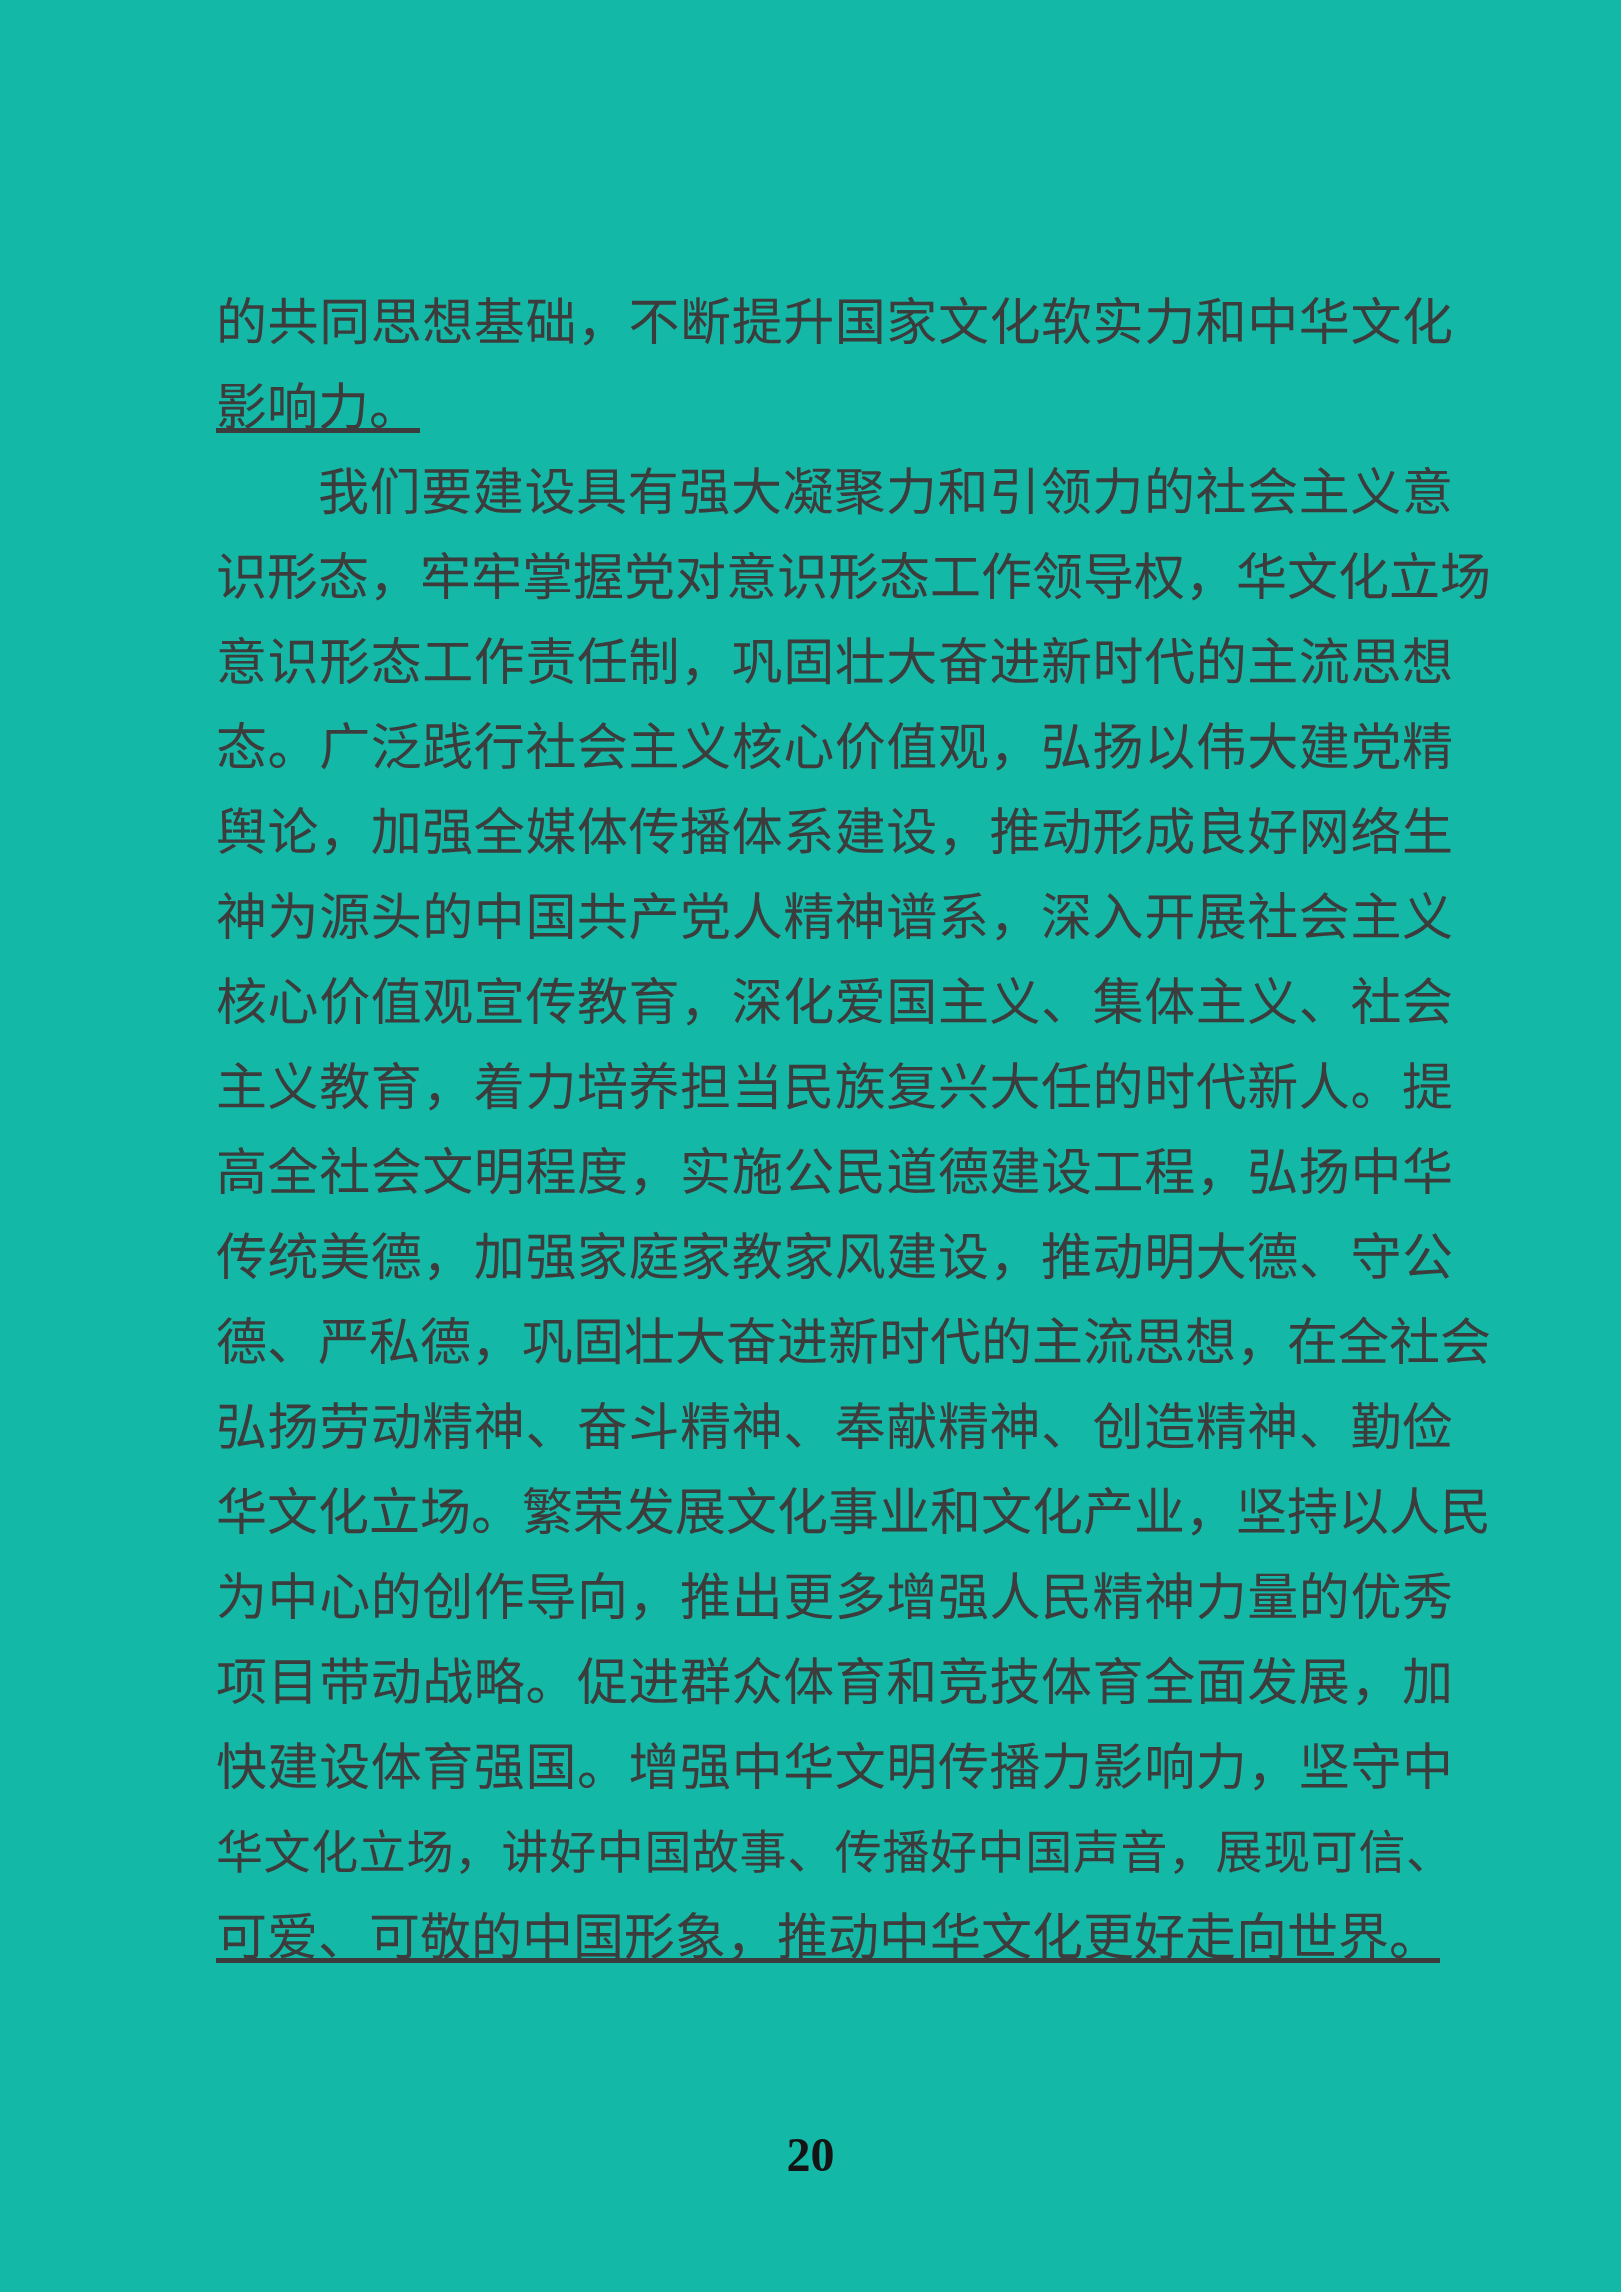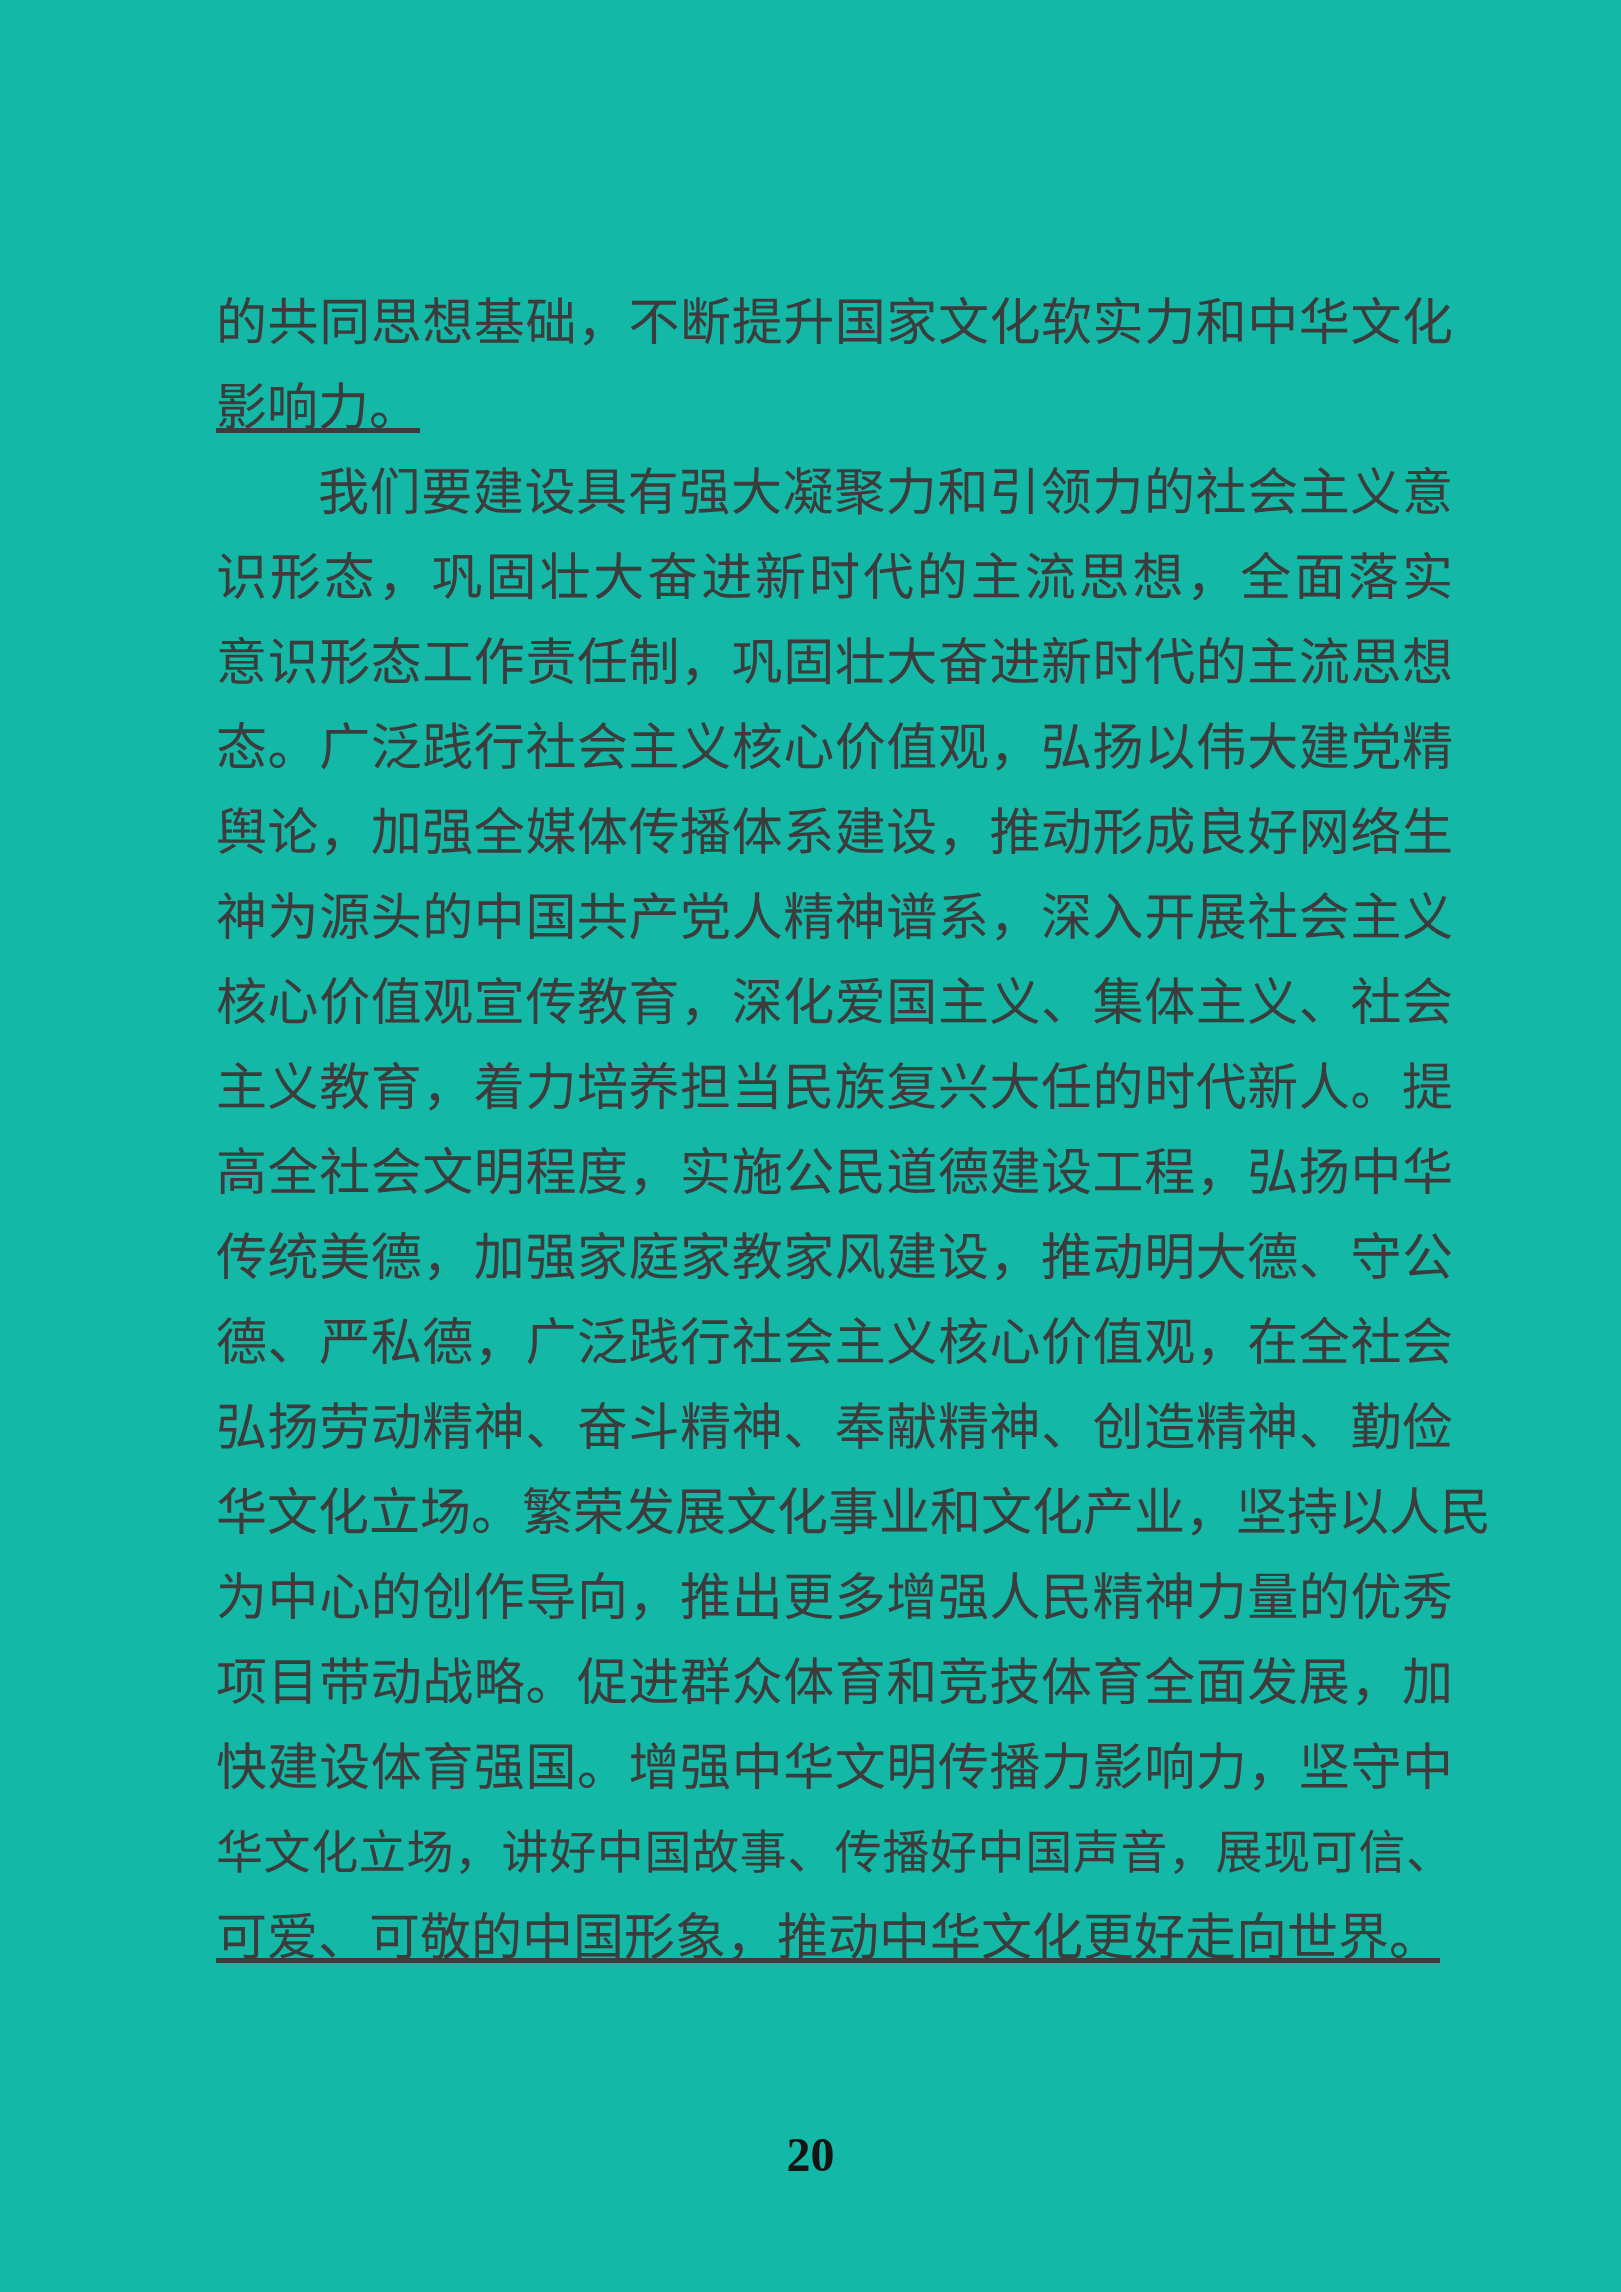--- a/index.html
+++ b/index.html
@@ -57,30 +57,30 @@
 </style>
 </head>
 <body>
 
 <div class="page">
   <div class="text-block">
     <div class="line">的共同思想基础，不断提升国家文化软实力和中华文化</div>
     <div class="line para-end">影响力。</div>
 
     <div class="line indent">我们要建设具有强大凝聚力和引领力的社会主义意</div>
-    <div class="line">识形态，巩固壮大奋进新时代的主流思想，全面落实</div>
+    <div class="line">识形态，牢牢掌握党对意识形态工作领导权，华文化立场</div>
     <div class="line">意识形态工作责任制，巩固壮大奋进新时代的主流思想</div>
     <div class="line">态。广泛践行社会主义核心价值观，弘扬以伟大建党精</div>
     <div class="line">舆论，加强全媒体传播体系建设，推动形成良好网络生</div>
     <div class="line">神为源头的中国共产党人精神谱系，深入开展社会主义</div>
     <div class="line">核心价值观宣传教育，深化爱国主义、集体主义、社会</div>
     <div class="line">主义教育，着力培养担当民族复兴大任的时代新人。提</div>
     <div class="line">高全社会文明程度，实施公民道德建设工程，弘扬中华</div>
     <div class="line">传统美德，加强家庭家教家风建设，推动明大德、守公</div>
-    <div class="line">德、严私德，广泛践行社会主义核心价值观，在全社会</div>
+    <div class="line">德、严私德，巩固壮大奋进新时代的主流思想，在全社会</div>
     <div class="line">弘扬劳动精神、奋斗精神、奉献精神、创造精神、勤俭</div>
     <div class="line">华文化立场。繁荣发展文化事业和文化产业，坚持以人民</div>
     <div class="line">为中心的创作导向，推出更多增强人民精神力量的优秀</div>
     <div class="line">项目带动战略。促进群众体育和竞技体育全面发展，加</div>
     <div class="line">快建设体育强国。增强中华文明传播力影响力，坚守中</div>
     <div class="line condensed">华文化立场，讲好中国故事、传播好中国声音，展现可信、</div>
     <div class="line para-end">可爱、可敬的中国形象，推动中华文化更好走向世界。</div>
   </div>
 
   <div class="page-number">20</div>

